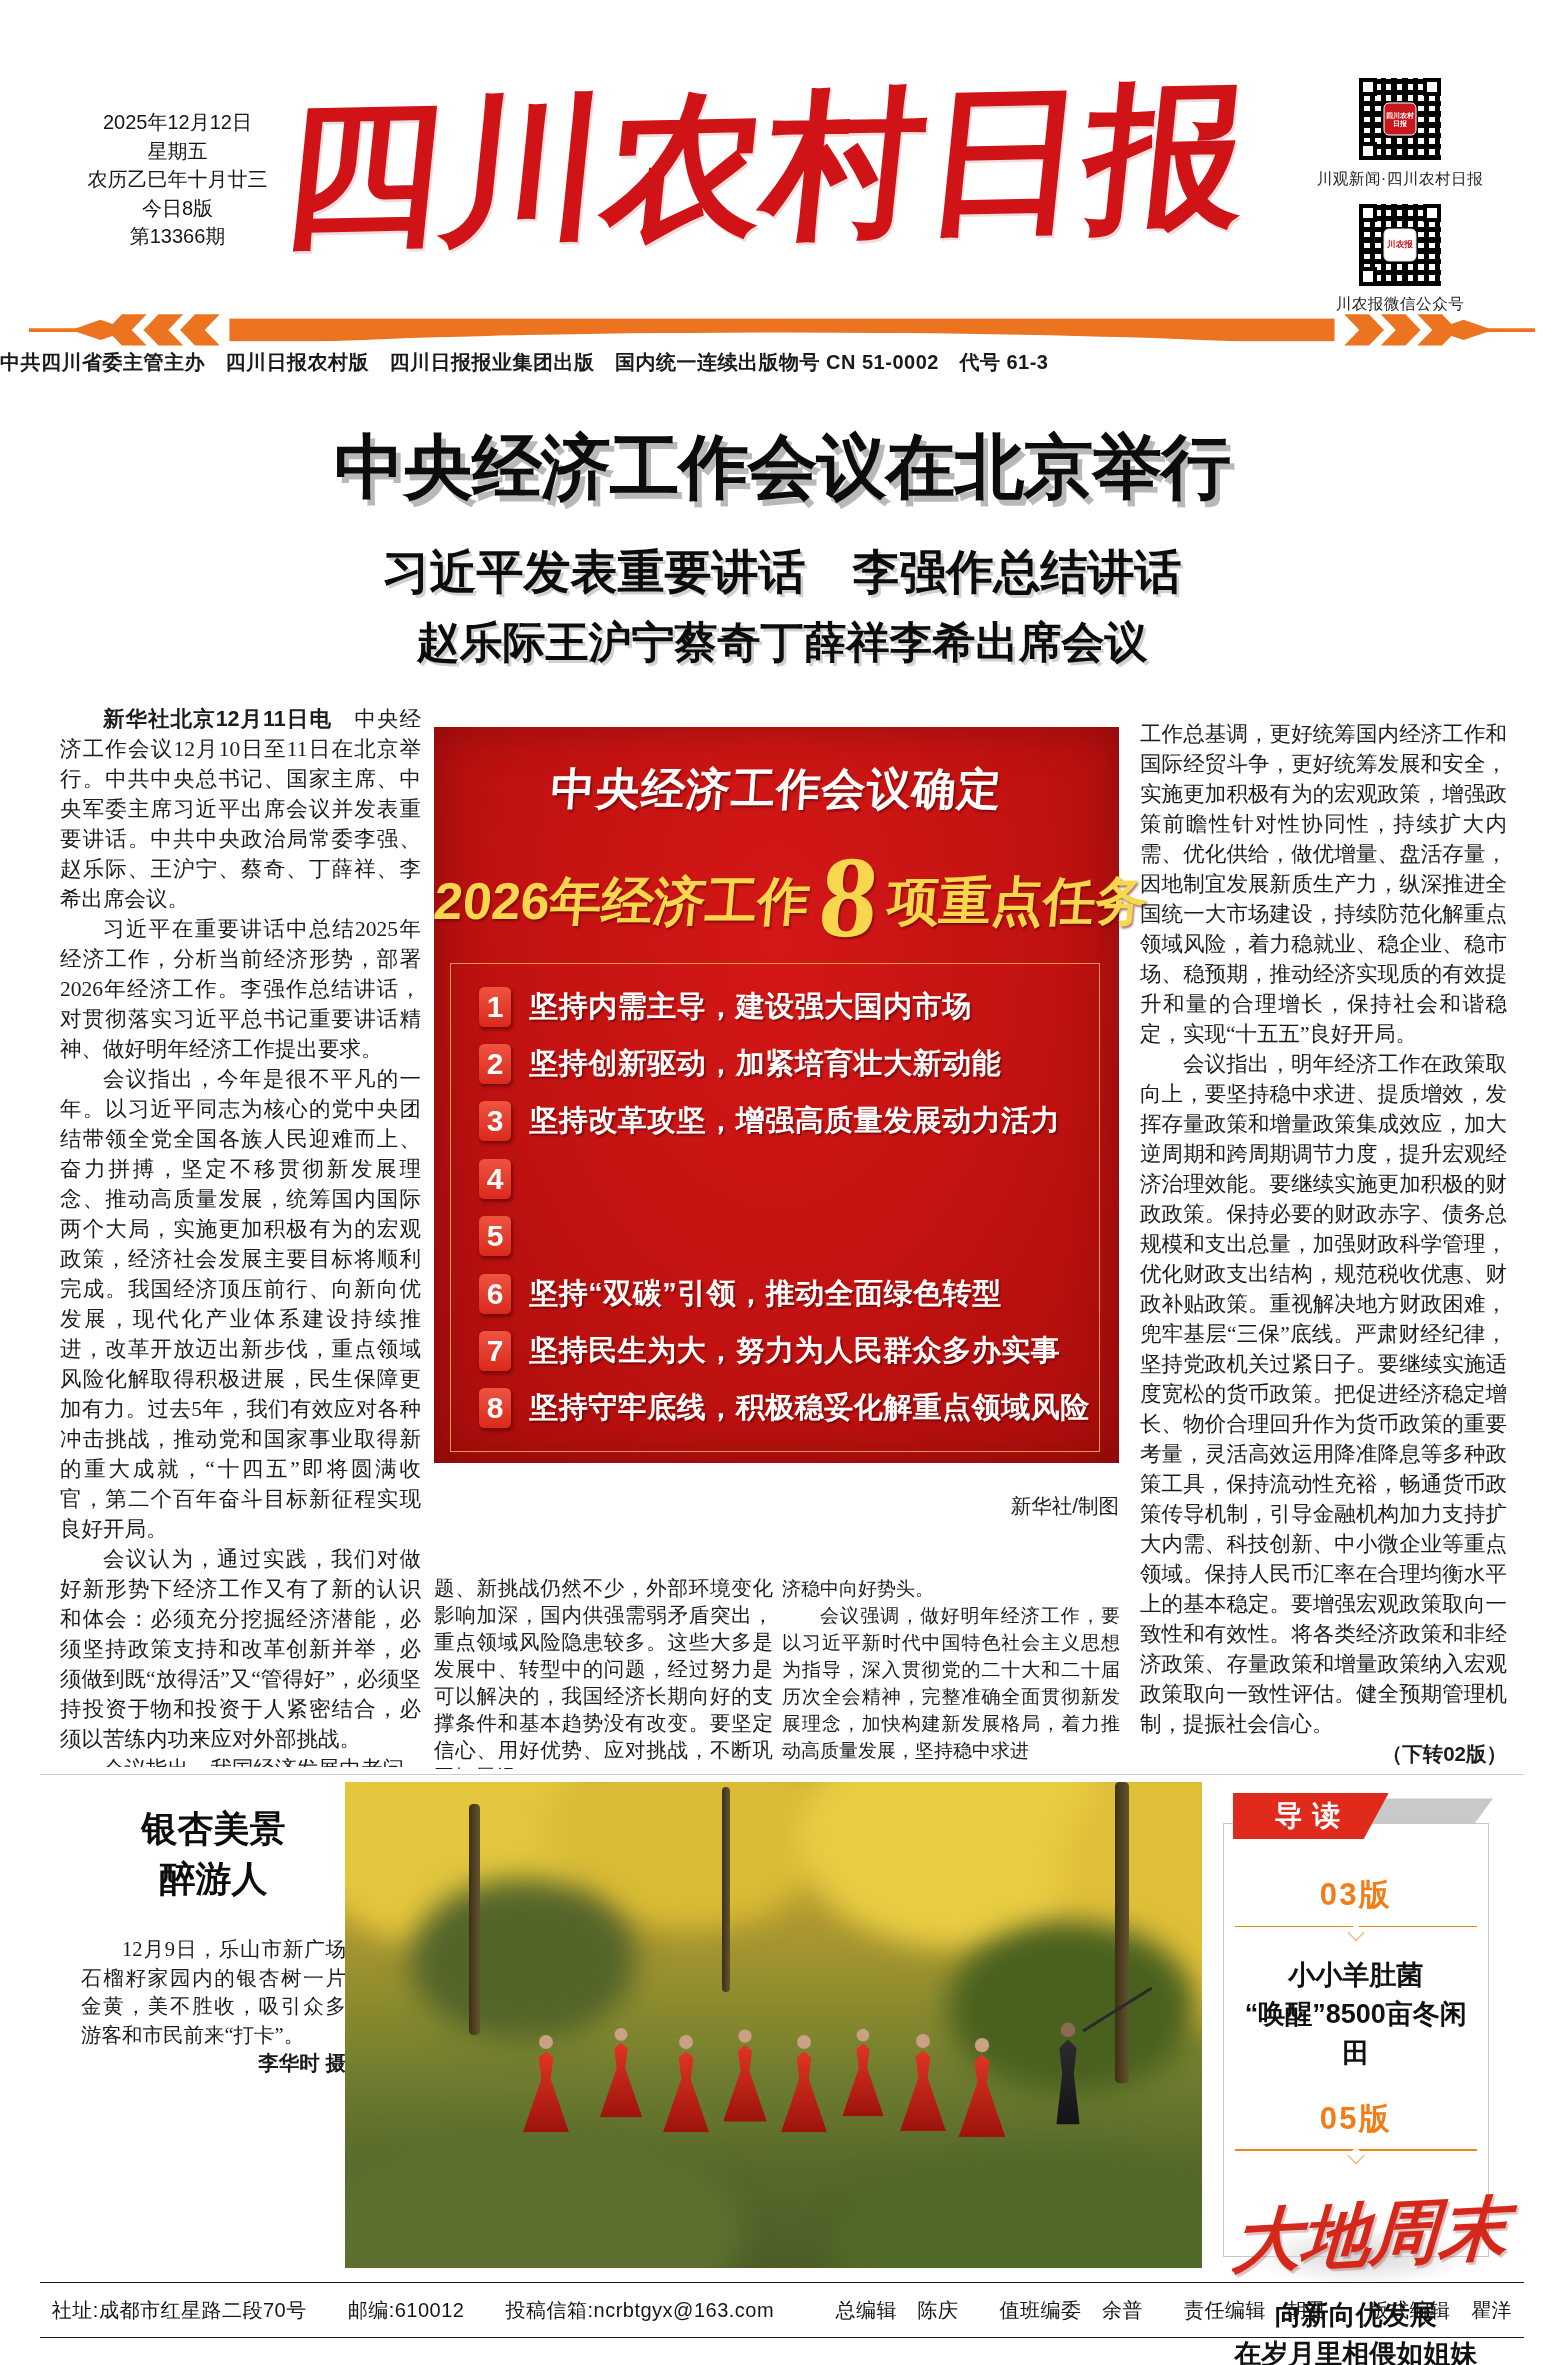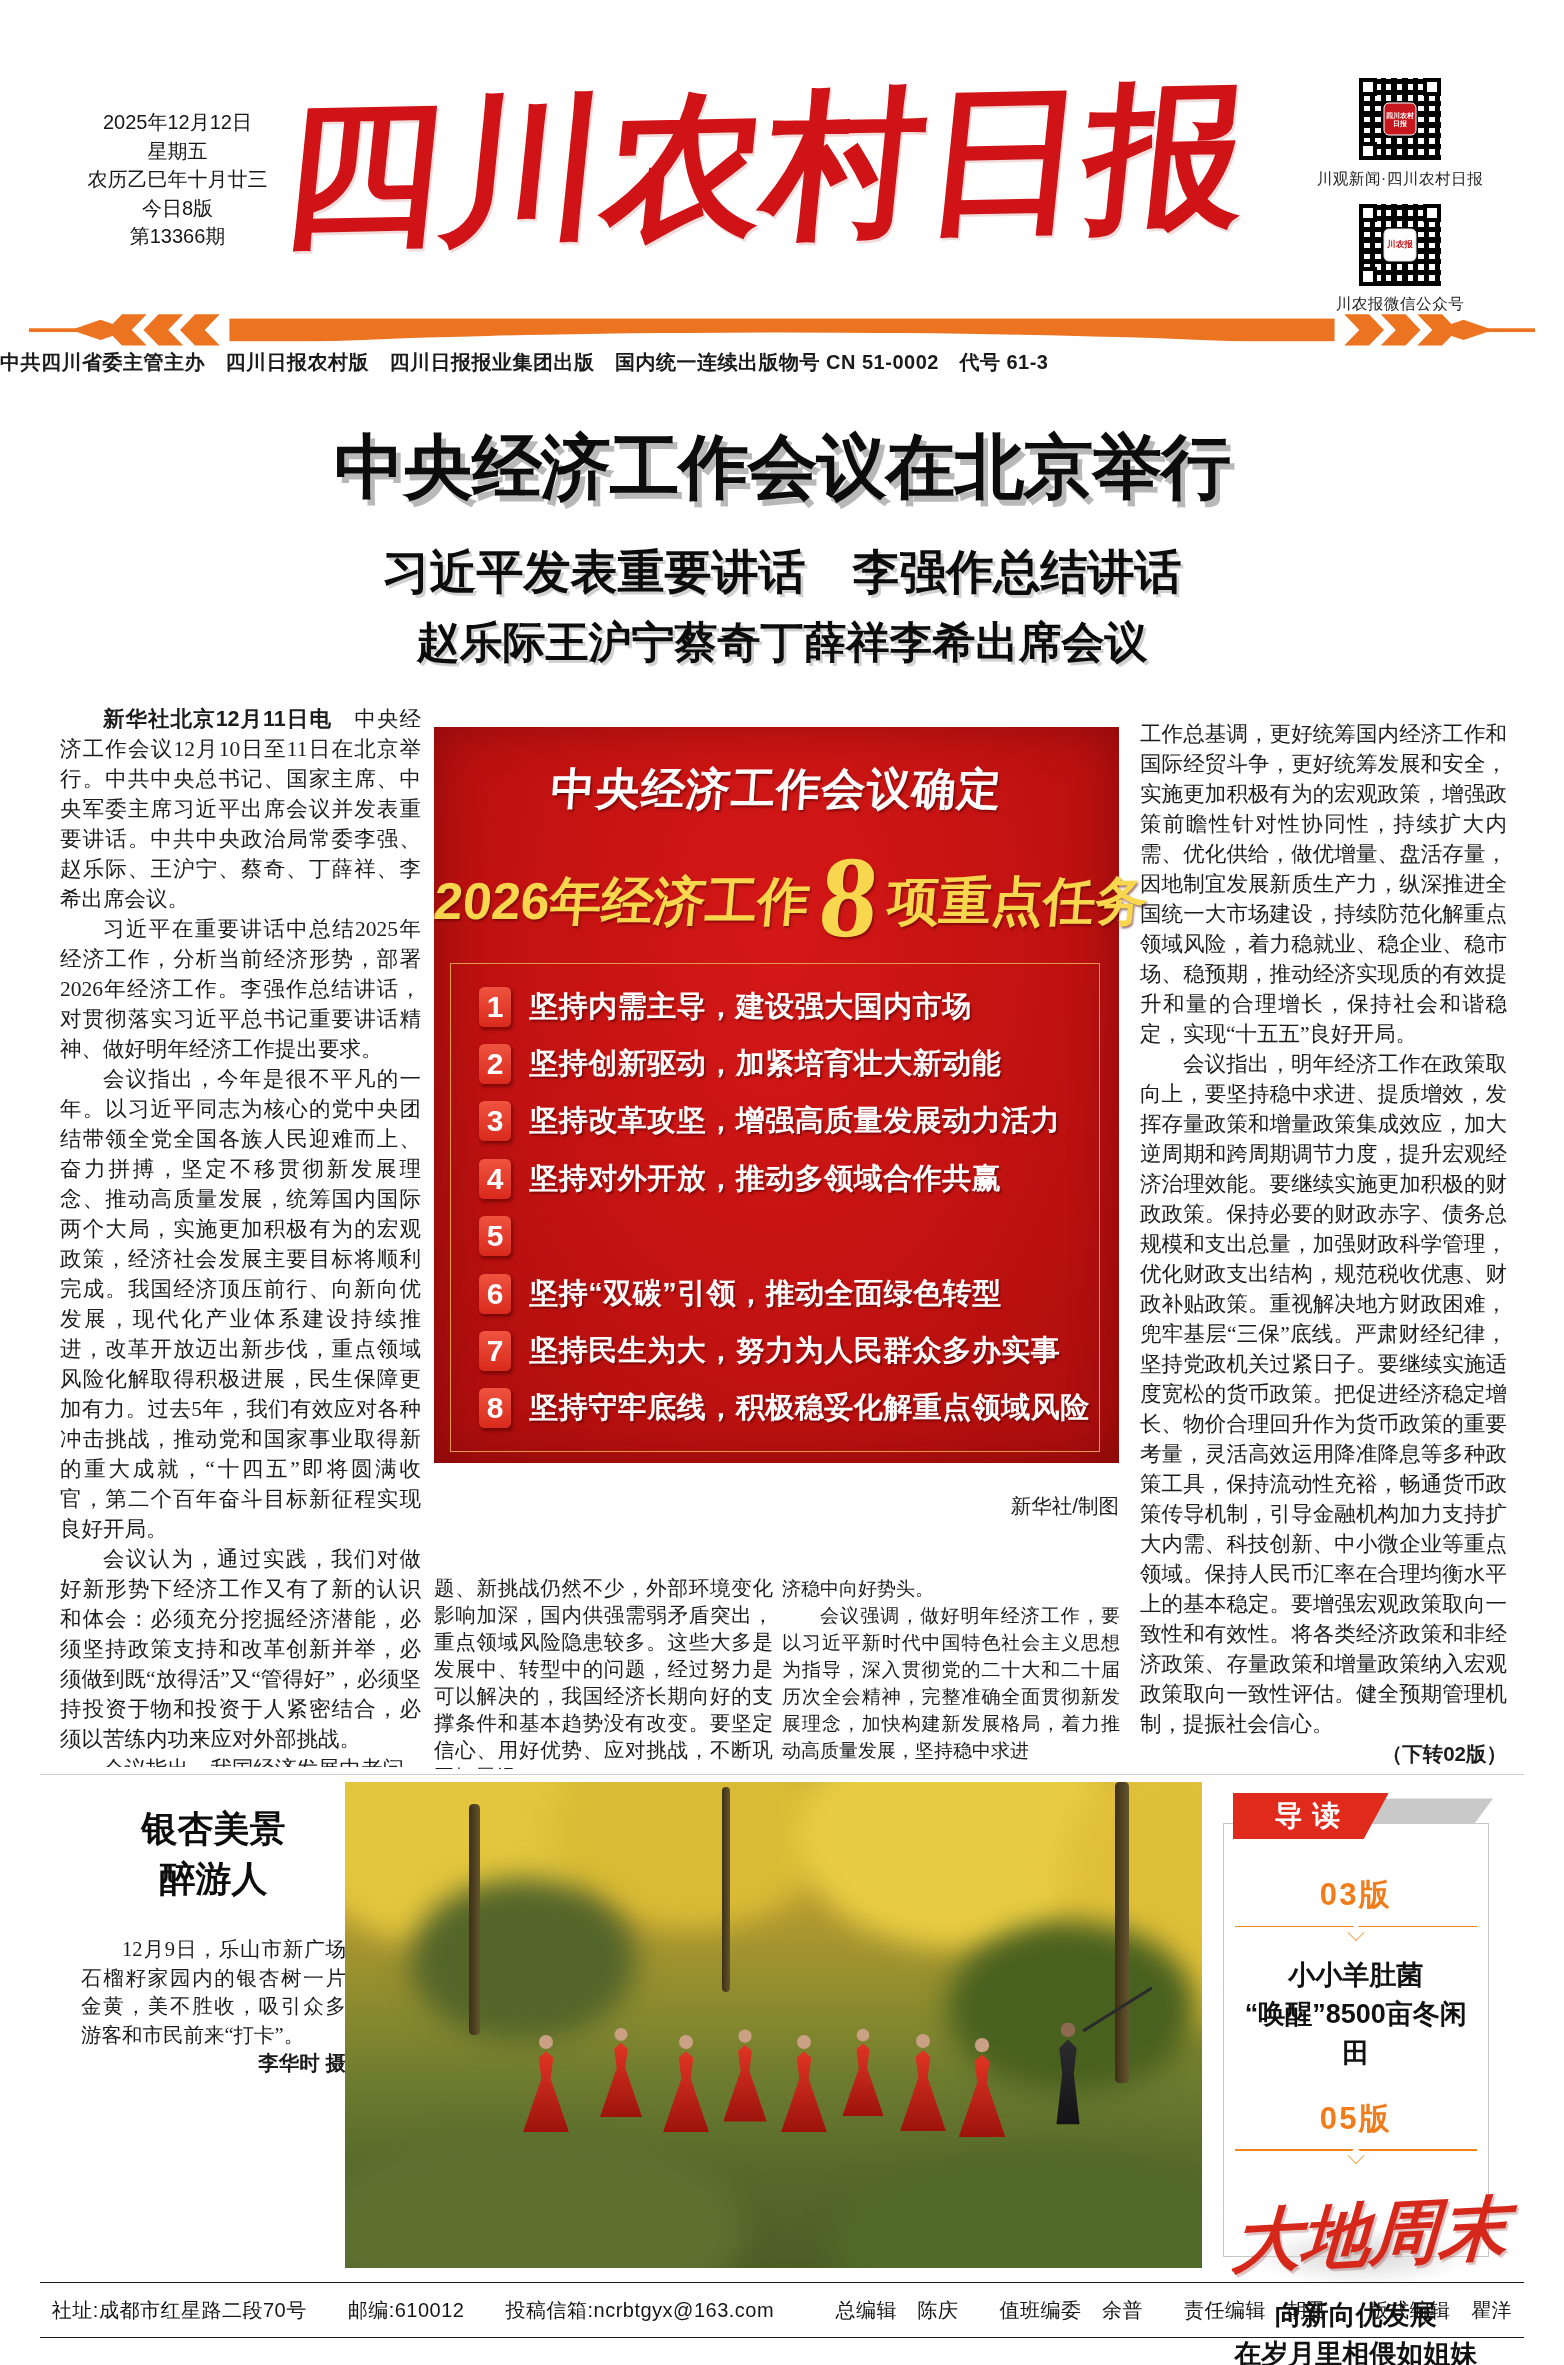--- a/index.html
+++ b/index.html
@@ -214,21 +214,20 @@
       <div class="ig-item">
         <span class="ig-num">2</span>
         <span class="ig-text">坚持创新驱动，加紧培育壮大新动能</span>
       </div>
       <div class="ig-item">
         <span class="ig-num">3</span>
         <span class="ig-text">坚持改革攻坚，增强高质量发展动力活力</span>
       </div>
       <div class="ig-item">
         <span class="ig-num">4</span>
-        <span class="ig-text">坚持对外开放，推动多领域合作共赢</span>
       </div>
       <div class="ig-item">
         <span class="ig-num">5</span>
       </div>
       <div class="ig-item">
         <span class="ig-num">6</span>
         <span class="ig-text">坚持“双碳”引领，推动全面绿色转型</span>
       </div>
       <div class="ig-item">
         <span class="ig-num">7</span>

